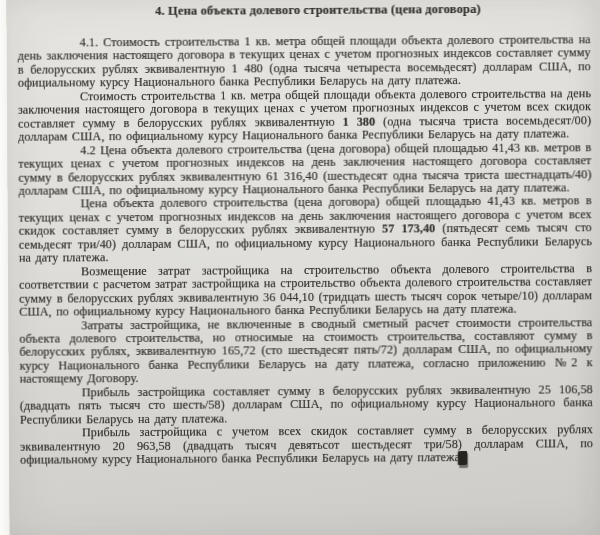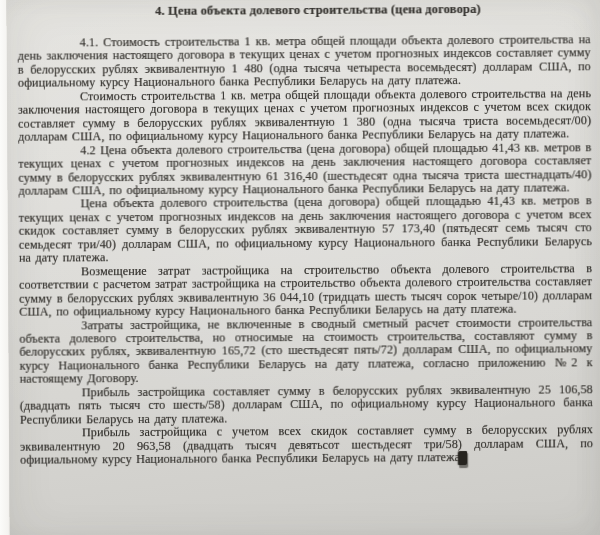--- a/index.html
+++ b/index.html
@@ -46,21 +46,21 @@
   }
   .para {
     margin: 0;
     text-indent: 62px;
     text-align: justify;
     font-size: 12.2px;
     line-height: 13.45px;
     word-spacing: 1.4px;
     letter-spacing: 0.05px;
   }
-  .para b { font-weight: normal; }
+  .para b { font-weight: bold; }
   .ink-smudge {
     display: inline-block;
     width: 9px;
     height: 14px;
     margin-left: -5px;
     margin-bottom: -4px;
     background: #26241f;
     border-radius: 2px 1px 2px 1px;
     box-shadow: 1px 2px 1px rgba(38,36,31,0.55), -1px 0 1px rgba(38,36,31,0.4);
     filter: blur(0.4px);

